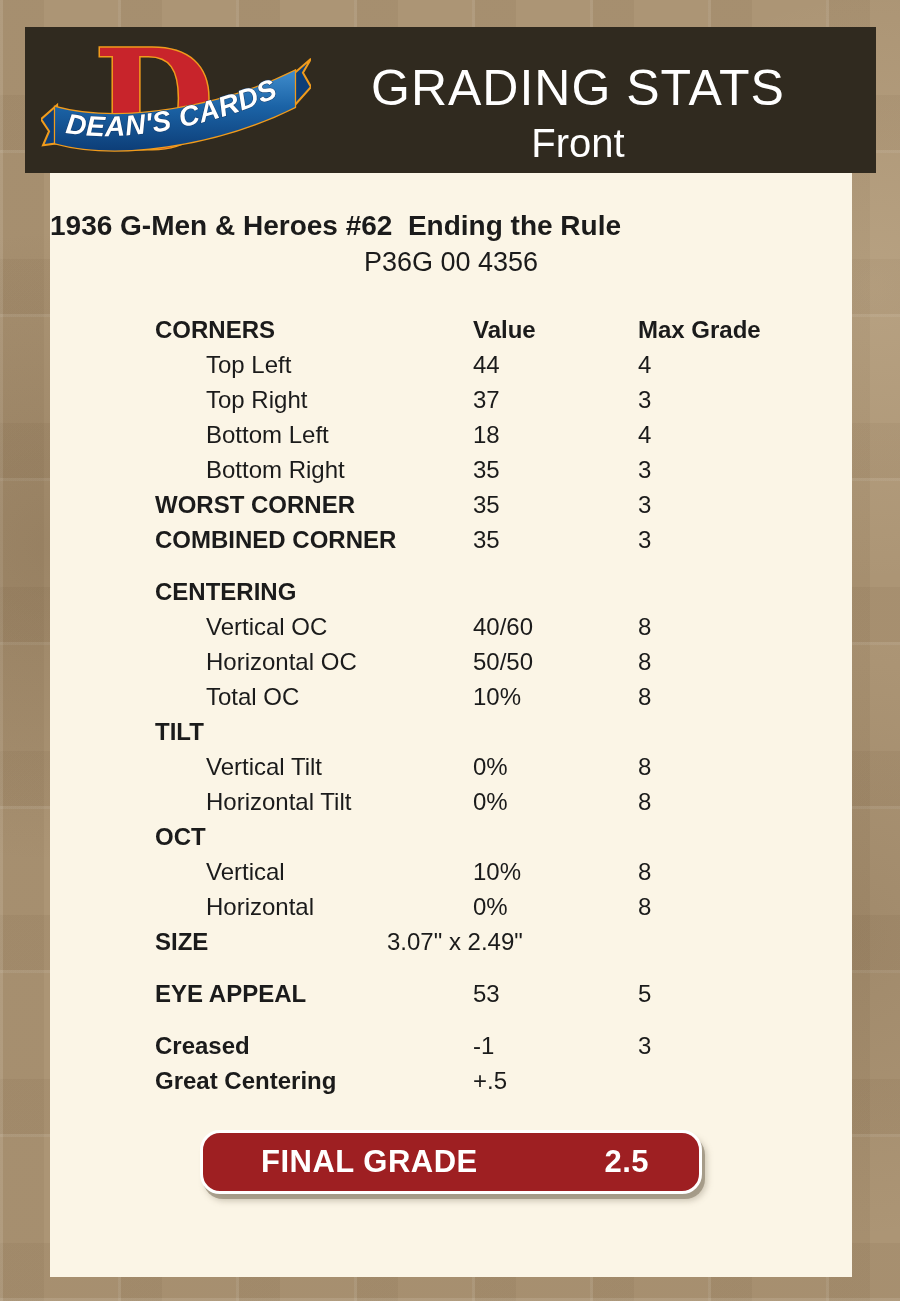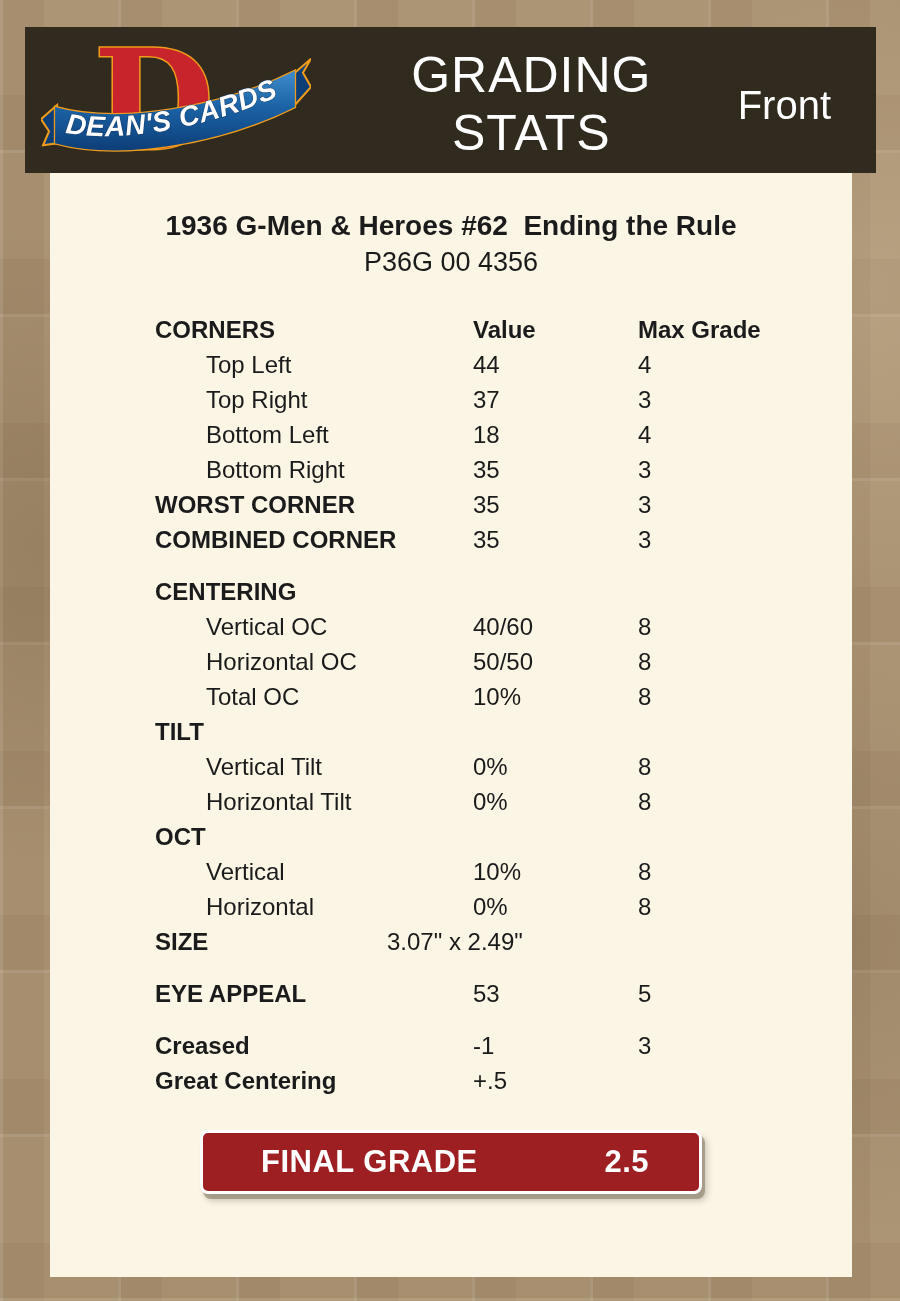--- a/index.html
+++ b/index.html
@@ -18,48 +18,48 @@
       repeating-linear-gradient(90deg, rgba(112,88,58,0.10) 0 44px, transparent 44px 118px),
       repeating-linear-gradient(0deg, rgba(118,92,62,0.10) 0 58px, transparent 58px 164px);
   }
 
   .header-bar {
     position:absolute; left:25px; top:27px; width:851px; height:146px;
     background:#302a1f;
   }
   .logo-wrap { position:absolute; left:16px; top:3px; width:270px; height:140px; }
   .header-text {
-    position:absolute; left:300px; right:45px; top:4px; height:100%;
-    display:flex; justify-content:center; align-items:center;
+    position:absolute; left:300px; right:45px; top:13px; height:100%;
+    display:flex; flex-direction:column; justify-content:center; align-items:center;
     color:#ffffff; text-align:center;
   }
   .header-title { font-size:50px; line-height:58px; letter-spacing:1px; }
   .header-view  { font-size:40px; line-height:48px; margin-top:2px; }
 
   .content {
     position:absolute; left:50px; top:173px; width:802px; height:1104px;
     background:#fbf5e6; padding-top:36px;
   }
-  .card-title { font-size:28px; font-weight:bold; line-height:34px; text-align:center; white-space:pre-wrap; }
+  .card-title { font-size:28px; font-weight:bold; line-height:34px; white-space:pre-wrap; }
   .card-code  { font-size:27px; line-height:32px; text-align:center; margin-top:3px; }
 
   .table { margin-top:34px; }
   .row { position:relative; height:35px; line-height:35px; font-size:24px; }
   .row.gap { margin-top:17px; }
   .row .label { padding-left:105px; }
   .row.indent .label { padding-left:156px; }
   .row.bold .label { font-weight:bold; }
   .row .value { position:absolute; left:423px; top:0; width:160px; text-align:left; }
   .row .max   { position:absolute; left:588px; top:0; width:140px; text-align:left; }
   .row.header .value, .row.header .max { font-weight:bold; }
   .row.size-row .value { left:337px; width:200px; }
 
   .final-grade {
     margin:32px auto 0; width:502px; height:64px;
-    background:#9e1f22; border:3px solid #ffffff; border-radius:8px;
+    background:#9e1f22; border:3px solid #ffffff; border-radius:20px;
     box-shadow:3px 5px 0 rgba(141,131,111,0.65), 5px 7px 6px rgba(120,110,90,0.35);
     display:flex; align-items:center; justify-content:space-between;
     padding:0 50px 0 58px;
     color:#ffffff; font-size:31px; font-weight:bold; letter-spacing:0.5px;
     cursor:default;
   }
 </style>
 </head>
 <body>
 

